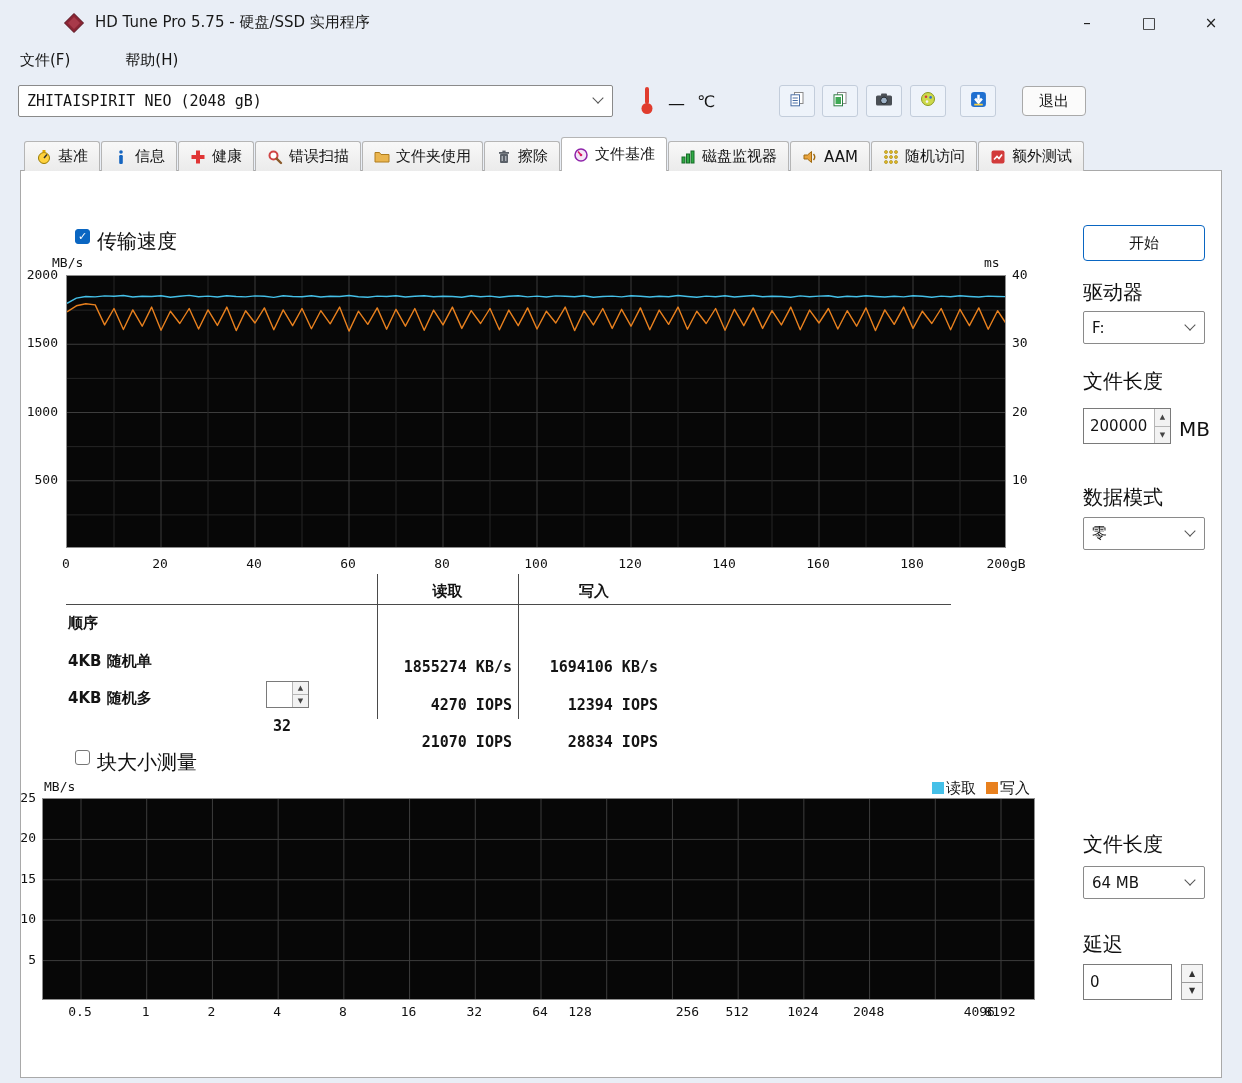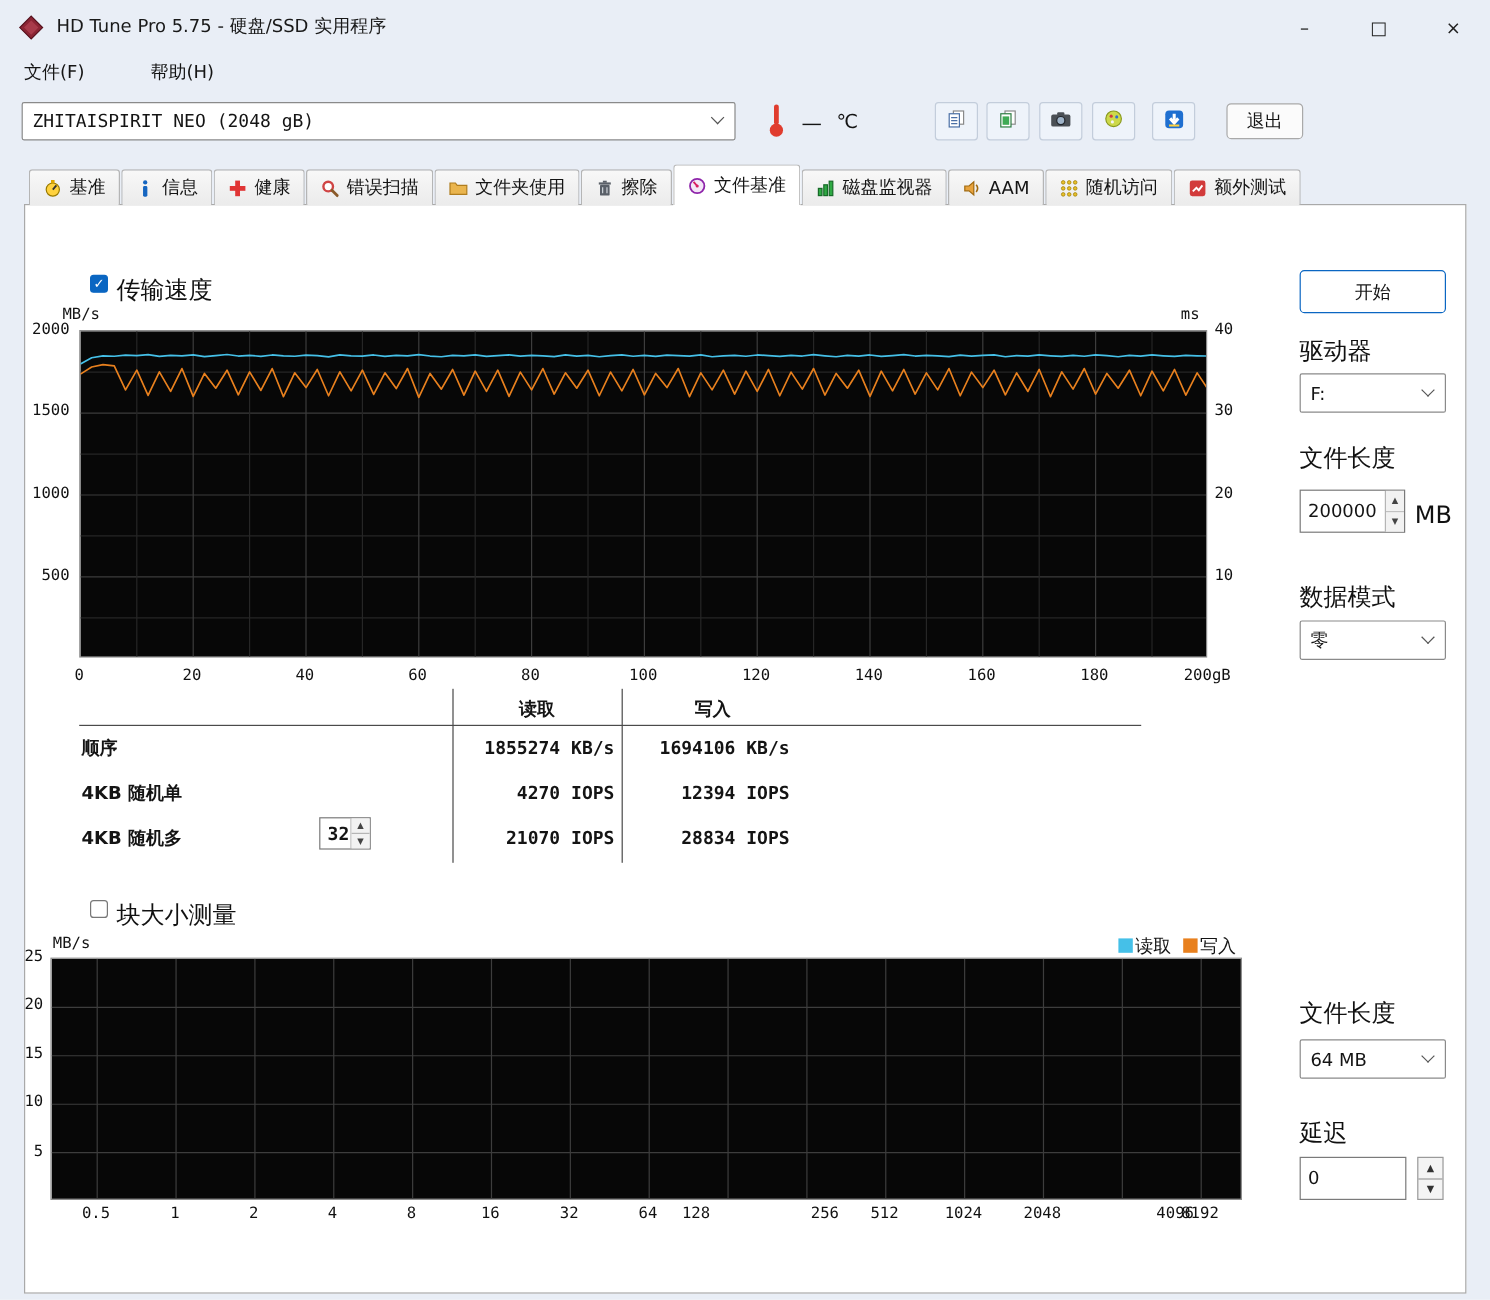--- a/index.html
+++ b/index.html
@@ -1,21 +1,21 @@
 <!DOCTYPE html>
 <html><head>
 <meta charset="utf-8">
 <style>
   *{margin:0;padding:0;box-sizing:border-box;}
   html,body{width:1242px;height:1083px;}
   body{font-family:"DejaVu Sans","Liberation Sans",sans-serif;background:#e9eef6;overflow:hidden;color:#141414;}
   .page{position:relative;width:1242px;height:1083px;background:#e9eef6;}
 
   
-  .titlebar{position:absolute;left:0;top:0;width:1242px;height:45px;display:flex;align-items:center;}
+  .titlebar{position:absolute;left:0;top:0;width:1242px;height:45px;display:flex;align-items:center;padding-left:48px;}
   .app-icon{margin-left:15px;width:22px;height:22px;display:flex;}
   .title-text{margin-left:10px;font-size:15px;color:#191919;}
   .win-controls{position:absolute;right:0;top:0;height:45px;display:flex;}
   .win-btn{width:62px;height:45px;display:flex;align-items:center;justify-content:center;font-size:15px;color:#222;}
 
   
   .menubar{position:absolute;left:0;top:45px;width:1242px;height:30px;display:flex;align-items:center;padding-left:14px;gap:43px;font-size:15px;}
   .menu-item{padding:2px 6px;}
 
   
@@ -32,21 +32,21 @@
   .tabbar{position:absolute;left:20px;top:137px;width:1202px;height:34px;display:flex;align-items:flex-end;padding-left:4px;z-index:3;}
   .tab{height:30px;display:flex;align-items:center;gap:6px;padding:0 11px;background:linear-gradient(#f8f8f8,#ebebeb);border:1px solid #b5b5b5;border-bottom:none;border-radius:3px 3px 0 0;margin-right:1px;font-size:15px;white-space:nowrap;}
   .tab.sel{height:34px;background:#fff;z-index:5;box-shadow:0 3px 0 #fff;}
   .tab .ticon{display:flex;width:16px;height:16px;}
 
   
   .panel{position:absolute;left:20px;top:170px;width:1202px;height:908px;background:#fff;border:1px solid #a9a9a9;z-index:1;}
 
   .lbl{position:absolute;font-size:20px;color:#111;z-index:4;}
   .b600{font-weight:600;}
-  .monob{font-family:"DejaVu Sans Mono","Liberation Mono",monospace;font-weight:bold;}
+  .monob{font-family:"DejaVu Sans Mono","Liberation Mono",monospace;font-weight:bold;margin-top:44px;}
 
   
   .cb{position:absolute;width:15px;height:15px;border-radius:3px;z-index:4;display:flex;align-items:center;justify-content:center;}
   .cb.checked{background:#0a66c2;color:#fff;font-size:11px;border:1px solid #0a66c2;}
   .cb.un{background:#fff;border:1px solid #777;}
 
   
   #chart1{position:absolute;left:66px;top:275px;border:1px solid #8e8e8e;z-index:2;}
   #chart2{position:absolute;left:42px;top:798px;border:1px solid #8e8e8e;z-index:2;}
   #overlay{position:absolute;left:0;top:0;width:1242px;height:1083px;pointer-events:none;z-index:4;}

